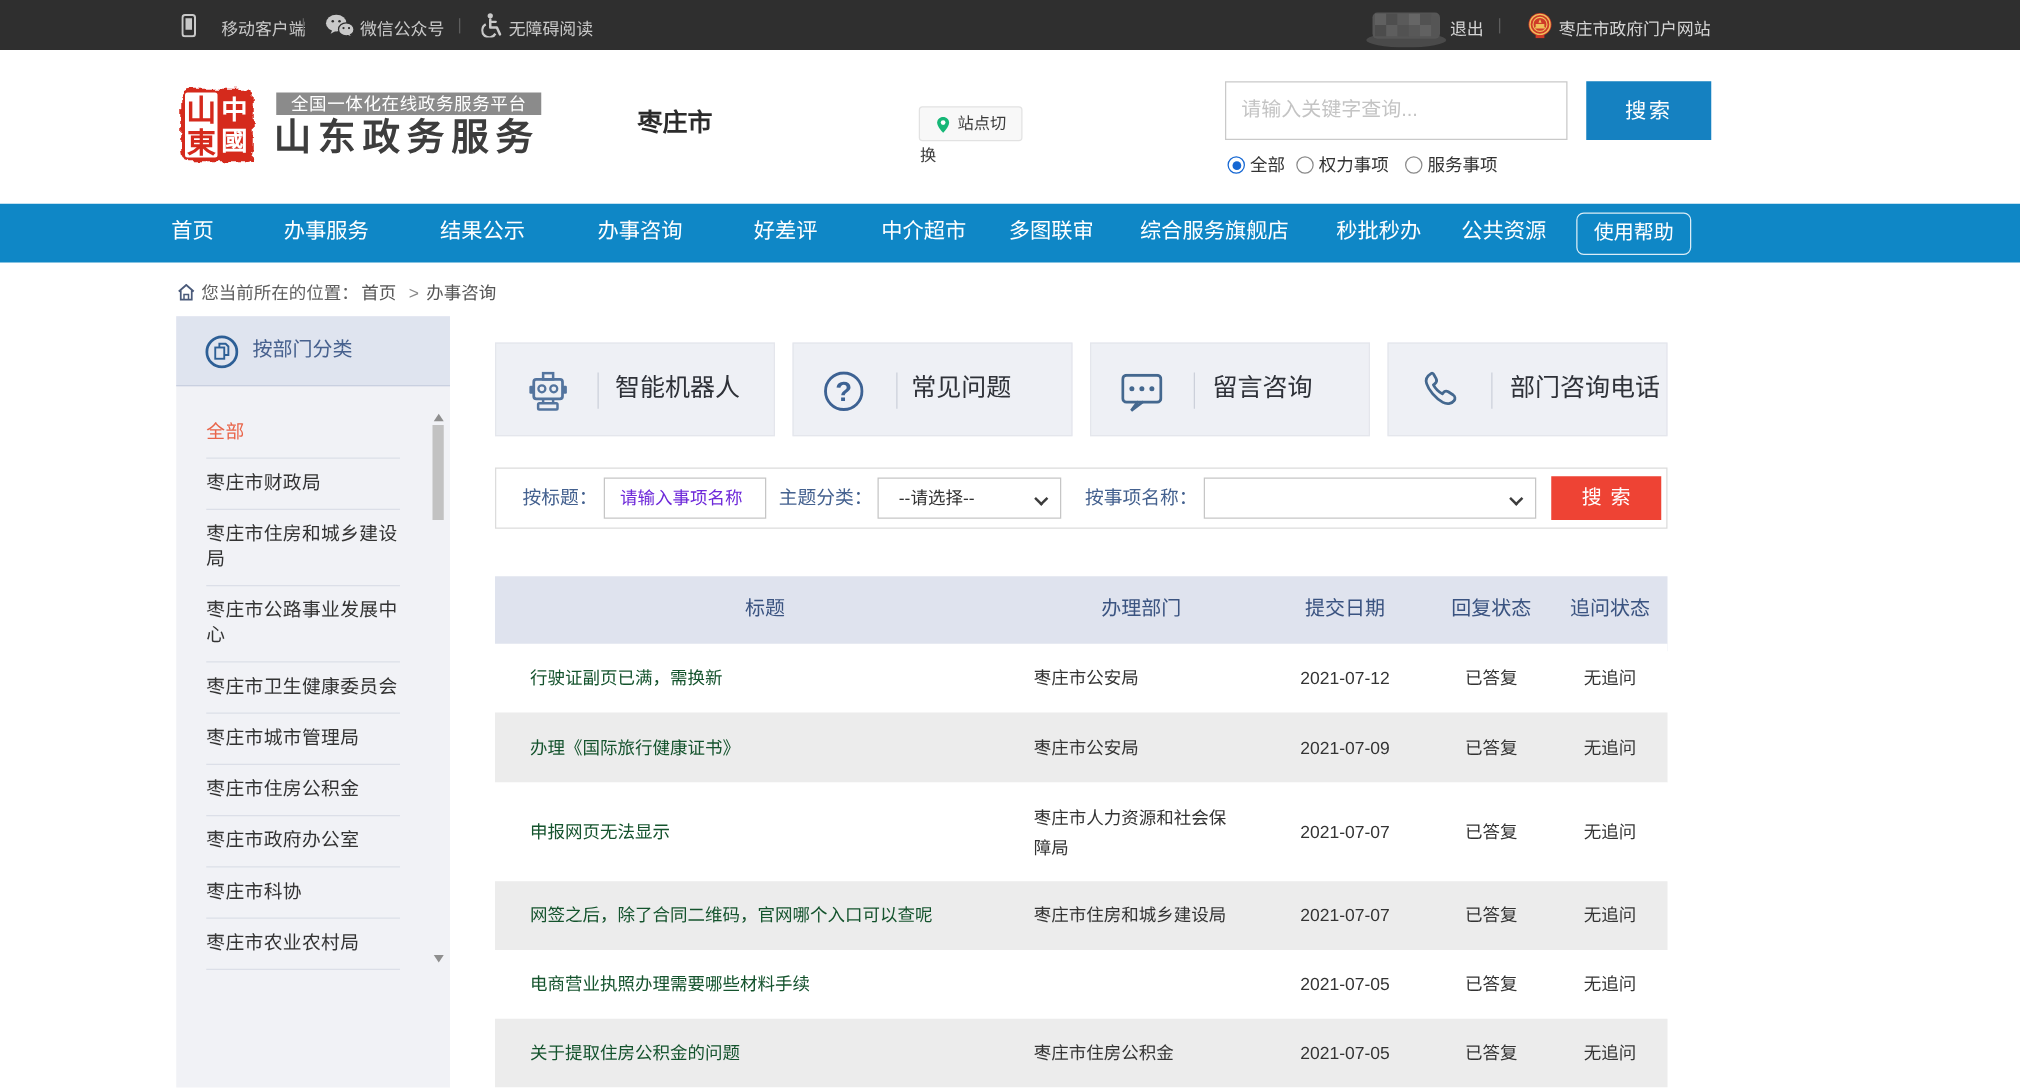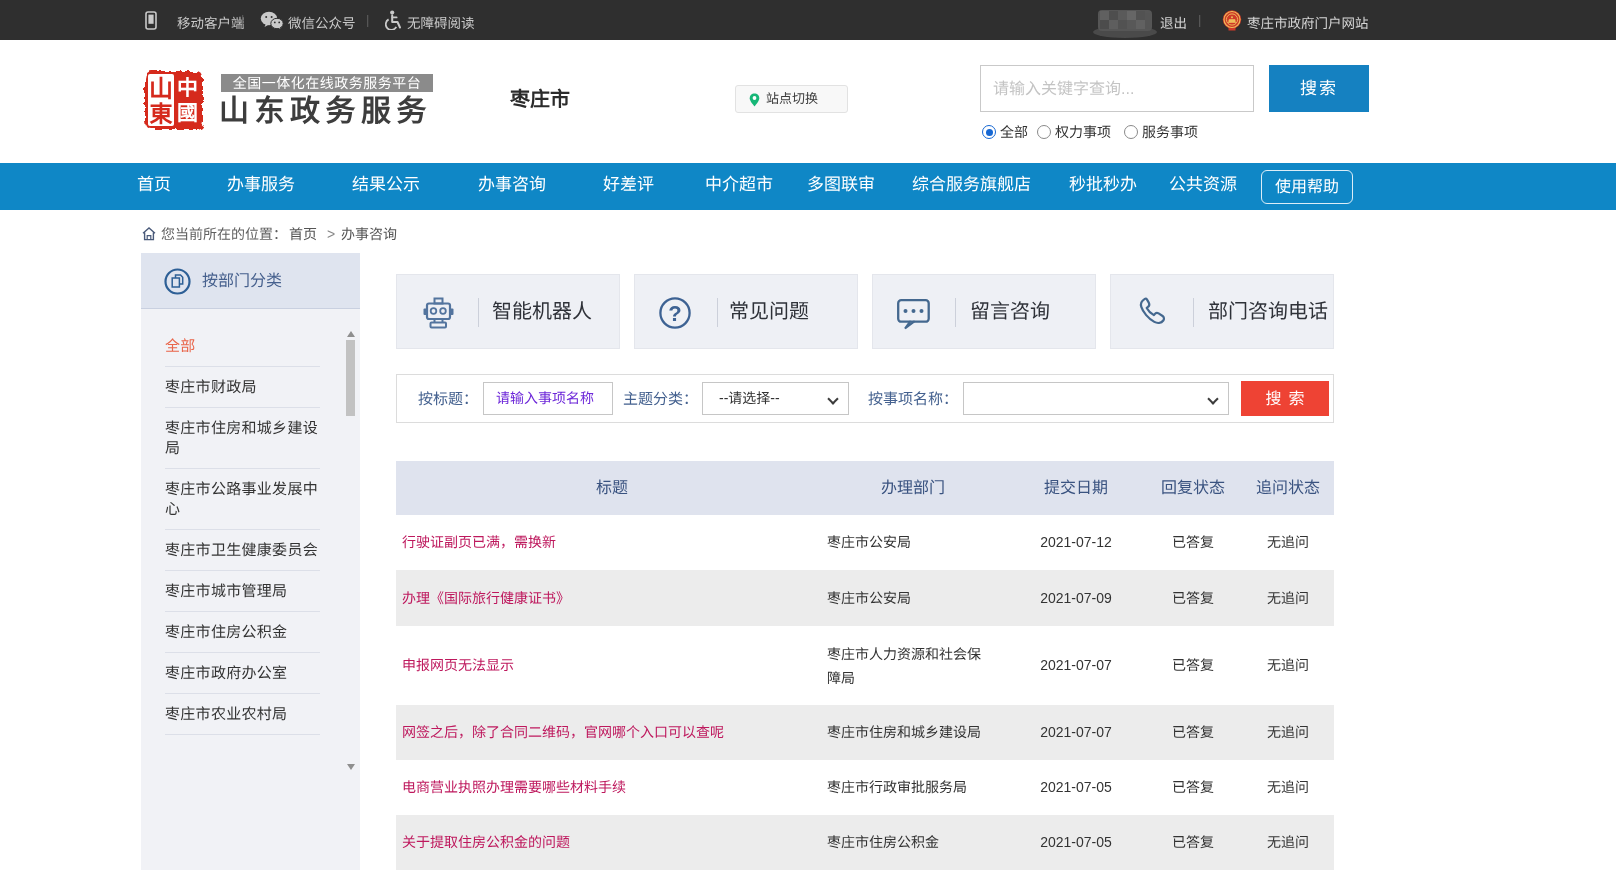--- a/index.html
+++ b/index.html
@@ -12,21 +12,21 @@
   #topbar { position:absolute; left:0; top:0; width:1616px; height:40px; background:#2f2f2f; }
   #topbar .txt { color:#c9c9c9; font-size:13.5px; }
   #topbar .sep { color:#5d5d5d; font-size:13px; }
   
   #hdr { position:absolute; left:0; top:40px; width:1616px; height:123px; background:#fff; }
   #badge { position:absolute; left:221px; top:34px; width:212px; height:18px; background:#8b8b8b;
     color:#fff; font-size:14px; line-height:18px; text-align:center; letter-spacing:0.5px; }
   #bigtitle { position:absolute; left:219px; top:56px; font-size:30px; font-weight:bold;
     color:#3d3d3d; letter-spacing:5.5px; line-height:30px; }
   #cityname { position:absolute; left:510px; top:49px; font-size:20px; font-weight:bold; color:#2b2b2b; line-height:20px; }
-  #sitebtn { position:absolute; left:735px; top:45px; width:113px; height:28px; background:#f8f8f8;
+  #sitebtn { position:absolute; left:735px; top:45px; width:83px; height:28px; background:#f8f8f8;
     border:1px solid #e2e2e2; border-radius:3px; font-size:13px; color:#3c3c3c; line-height:26px; }
   #searchinput { position:absolute; left:980px; top:25px; width:274px; height:47px; border:1px solid #c9c9c9;
     background:#fff; font-size:16px; color:#c4c4c4; line-height:45px; padding-left:12px; }
   #searchbtn { position:absolute; left:1269px; top:25px; width:100px; height:47px; background:#1581c1;
     color:#fff; font-size:17px; line-height:47px; text-align:center; letter-spacing:2px; }
   .radio-row { position:absolute; top:85px; height:15px; font-size:14px; color:#333; }
   .rdo { position:absolute; width:14px; height:14px; border-radius:50%; background:#fff; }
   .rdo.on { border:1.5px solid #1567d3; }
   .rdo.on:after { content:""; position:absolute; left:2.5px; top:2.5px; width:7px; height:7px;
     border-radius:50%; background:#1567d3; }
@@ -68,21 +68,21 @@
   .chev { position:absolute; right:11px; top:12px; width:8px; height:8px; }
   .chev:before { content:""; position:absolute; left:0; top:0; width:6px; height:6px;
     border-right:2px solid #3c3c3c; border-bottom:2px solid #3c3c3c; transform:rotate(45deg); }
   #fbtn { position:absolute; left:844px; top:6px; width:88px; height:35px; background:#ee4334;
     color:#fff; font-size:16px; letter-spacing:7px; text-align:center; line-height:35px; text-indent:7px; }
   
   #tbl { position:absolute; left:396px; top:461px; width:938px; }
   #thead { position:absolute; left:0; top:0; width:938px; height:60px; background:#dfe3ee; }
   #thead div { position:absolute; top:0; line-height:54px; font-size:16px; color:#3a5380; transform:translateX(-50%); white-space:nowrap; }
   .trow { position:absolute; left:0; width:938px; }
-  .trow .c1 { position:absolute; left:6px; top:0; font-size:14px; color:#be185d; white-space:nowrap; }
+  .trow .c1 { position:absolute; left:28px; top:0; font-size:14px; color:#14532d; white-space:nowrap; }
   .trow .c2 { position:absolute; left:431px; top:0; font-size:14px; color:#333; width:165px; line-height:24px; }
   .trow .cc { position:absolute; top:0; font-size:14px; color:#333; transform:translateX(-50%); white-space:nowrap; }
 </style>
 </head>
 <body>
 
 <div id="topbar">
   <svg class="abs" style="left:145px;top:11px" width="12" height="19" viewBox="0 0 12 19">
     <rect x="1" y="1" width="10" height="17" rx="2" fill="none" stroke="#c9c9c9" stroke-width="1.6"></rect>
     <rect x="3.4" y="3.6" width="5.2" height="9.2" fill="#c9c9c9"></rect>
@@ -211,20 +211,21 @@
   </div>
   <ul>
     <li class="all">全部</li>
     <li>枣庄市财政局</li>
     <li>枣庄市住房和城乡建设局</li>
     <li>枣庄市公路事业发展中心</li>
     <li>枣庄市卫生健康委员会</li>
     <li>枣庄市城市管理局</li>
     <li>枣庄市住房公积金</li>
     <li>枣庄市政府办公室</li>
+    <li>枣庄市科协</li>
     <li>枣庄市农业农村局</li>
   </ul>
   <div class="sb-up"></div>
   <div class="sb-thumb"></div>
   <div class="sb-dn"></div>
 </div>
 
 <div class="card" style="left:396px">
   <svg class="ic" width="32" height="32" viewBox="0 0 32 32">
     <rect x="12.5" y="1.5" width="8" height="5" fill="none" stroke="#53749e" stroke-width="2"></rect>
@@ -314,21 +315,20 @@
   </div>
   <div class="trow" style="top:244px;height:55px;background:#ececec">
     <div class="c1" style="line-height:55px">网签之后，除了合同二维码，官网哪个入口可以查呢</div>
     <div class="c2" style="line-height:55px">枣庄市住房和城乡建设局</div>
     <div class="cc" style="left:680px;line-height:55px">2021-07-07</div>
     <div class="cc" style="left:797px;line-height:55px">已答复</div>
     <div class="cc" style="left:892px;line-height:55px">无追问</div>
   </div>
   <div class="trow" style="top:299px;height:55px;background:#fff">
     <div class="c1" style="line-height:55px">电商营业执照办理需要哪些材料手续</div>
-    <div class="c2" style="line-height:55px">枣庄市行政审批服务局</div>
     <div class="cc" style="left:680px;line-height:55px">2021-07-05</div>
     <div class="cc" style="left:797px;line-height:55px">已答复</div>
     <div class="cc" style="left:892px;line-height:55px">无追问</div>
   </div>
   <div class="trow" style="top:354px;height:55px;background:#ececec">
     <div class="c1" style="line-height:55px">关于提取住房公积金的问题</div>
     <div class="c2" style="line-height:55px">枣庄市住房公积金</div>
     <div class="cc" style="left:680px;line-height:55px">2021-07-05</div>
     <div class="cc" style="left:797px;line-height:55px">已答复</div>
     <div class="cc" style="left:892px;line-height:55px">无追问</div>

